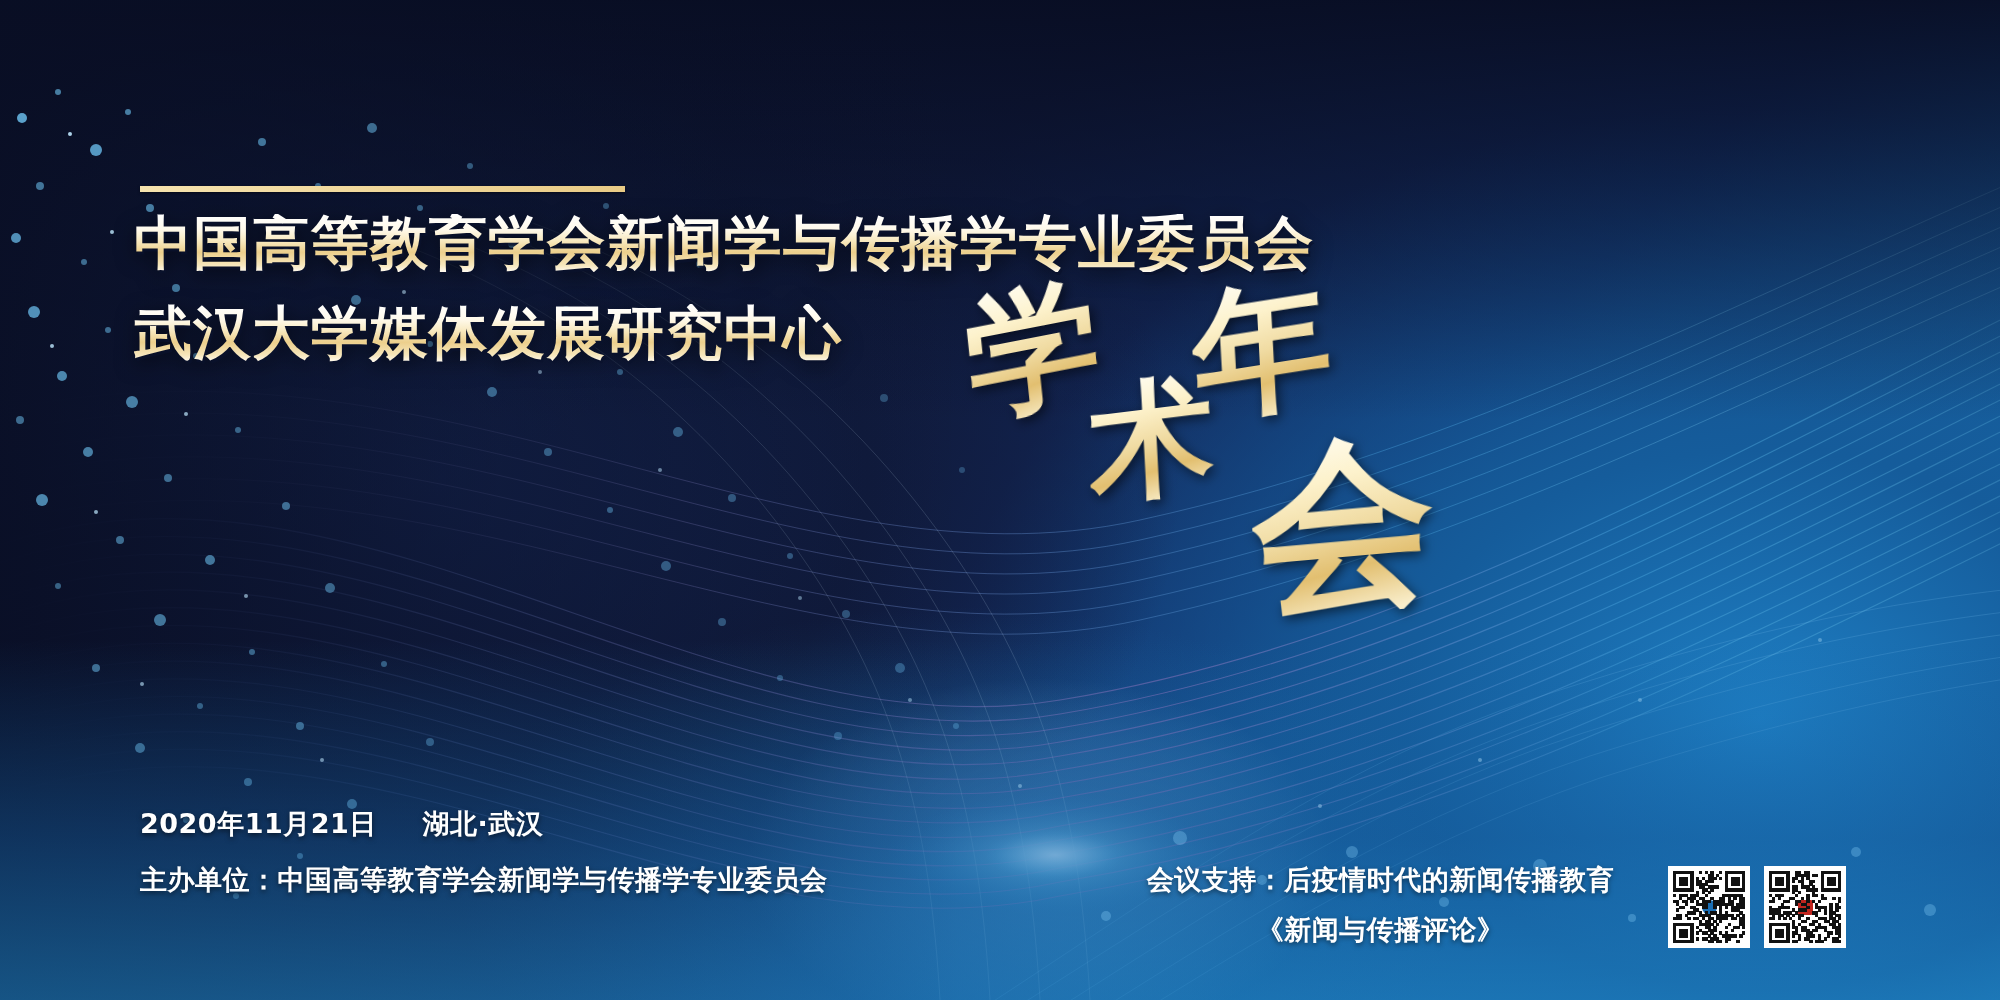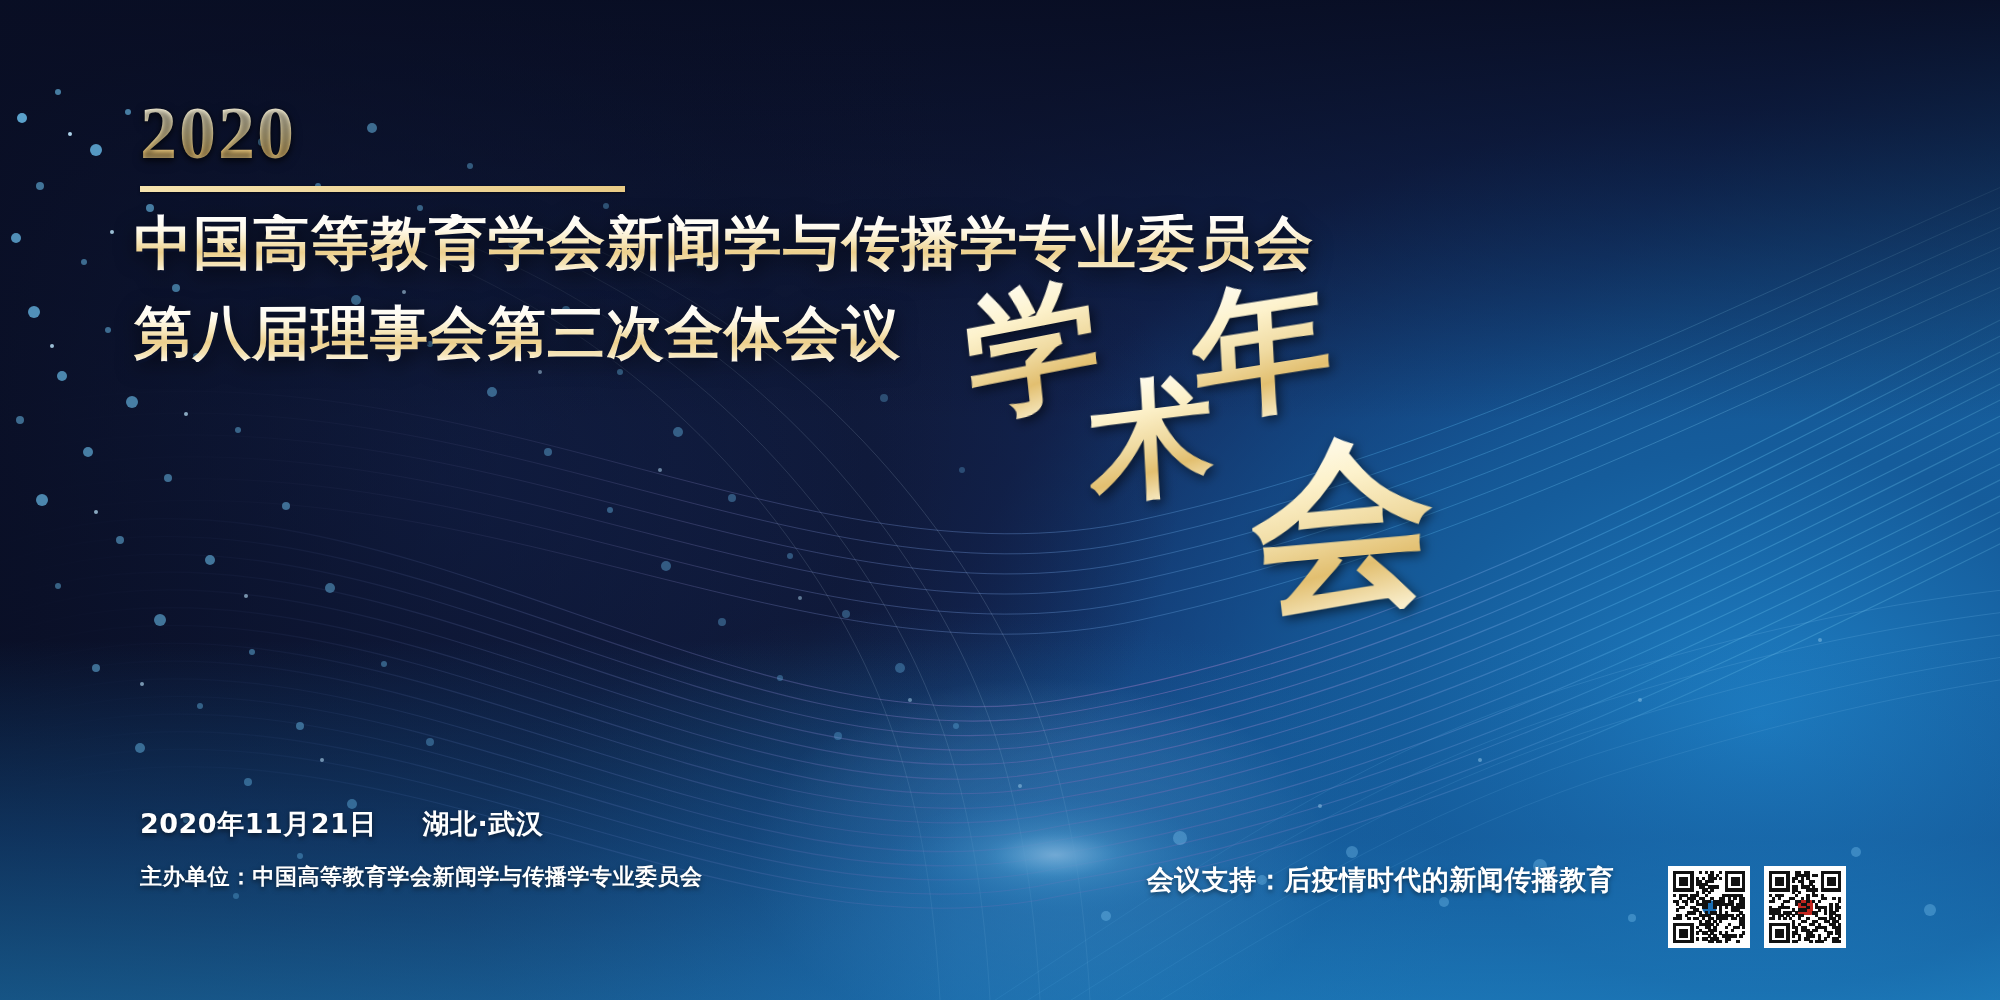--- a/index.html
+++ b/index.html
@@ -92,21 +92,21 @@
     font-family:"DejaVu Sans","Liberation Sans",sans-serif;
     font-size:27px; font-weight:700; color:#ffffff; letter-spacing:.5px;
     text-shadow:0 2px 5px rgba(0,0,0,.55);
   }
   .date-line .sep{ display:inline-block; width:26px; }
 
   .org-col{ position:absolute; left:140px; top:862px; }
   .org-line{
     white-space:nowrap; margin-bottom:14px;
     font-family:Liberation Serif, serif;
-    font-size:22px; font-weight:700; color:#ffffff; letter-spacing:.5px;
+    font-size:27px; font-weight:700; color:#ffffff; letter-spacing:.5px;
     text-shadow:0 2px 5px rgba(0,0,0,.55);
   }
   .sup-col{ position:absolute; left:1118px; top:862px; width:525px; text-align:center; }
   .sup-line{
     white-space:nowrap; margin-bottom:14px;
     font-family:"DejaVu Sans","Liberation Sans",sans-serif;
     font-size:27px; font-weight:700; color:#ffffff; letter-spacing:.5px;
     text-shadow:0 2px 5px rgba(0,0,0,.5);
   }
 
@@ -304,45 +304,45 @@
         <circle cx="1632" cy="918" r="4"></circle>
       <circle cx="1726" cy="884" r="6"></circle>
         <circle cx="1856" cy="852" r="5"></circle>
       <circle cx="1930" cy="910" r="6"></circle>
         <circle cx="1106" cy="916" r="5"></circle>
     </g>
   </svg>
 
   <div class="content">
 
-    <div class="year">2020</div>
     <div class="gold-rule"></div>
 
     <div class="t-line t1 gold-heavy">中国高等教育学会新闻学与传播学专业委员会</div>
-    <div class="t-line t2 gold-heavy">第八届理事会第三次全体会议</div>
+    <div class="t-line t2 gold-heavy">武汉大学媒体发展研究中心</div>
 
     <div class="calli">
       <span class="c1">学</span>
       <span class="c2">术</span>
       <span class="c3">年</span>
       <span class="c4">会</span>
     </div>
 
     <div class="date-line">
       <span>2020年11月21日</span>
       <span class="sep"></span>
       <span>湖北·武汉</span>
     </div>
 
     <div class="org-col">
       <div class="org-line">主办单位：中国高等教育学会新闻学与传播学专业委员会</div>
     </div>
 
     <div class="sup-col">
       <div class="sup-line">会议支持：后疫情时代的新闻传播教育</div>
+      <div class="sup-line">《新闻与传播评论》</div>
     </div>
 
     <div class="qr-wrap">
       <div class="qr" id="qr1">
         <div class="center">
             <i style="background:#1b6fb5"></i>
           </div>
       <div class="mod" style="left: 5px; top: 5px; width: 3.28px; height: 3.28px;"></div>
           <div class="mod" style="left: 7.88px; top: 5px; width: 3.28px; height: 3.28px;"></div>
           <div class="mod" style="left: 10.76px; top: 5px; width: 3.28px; height: 3.28px;"></div>

